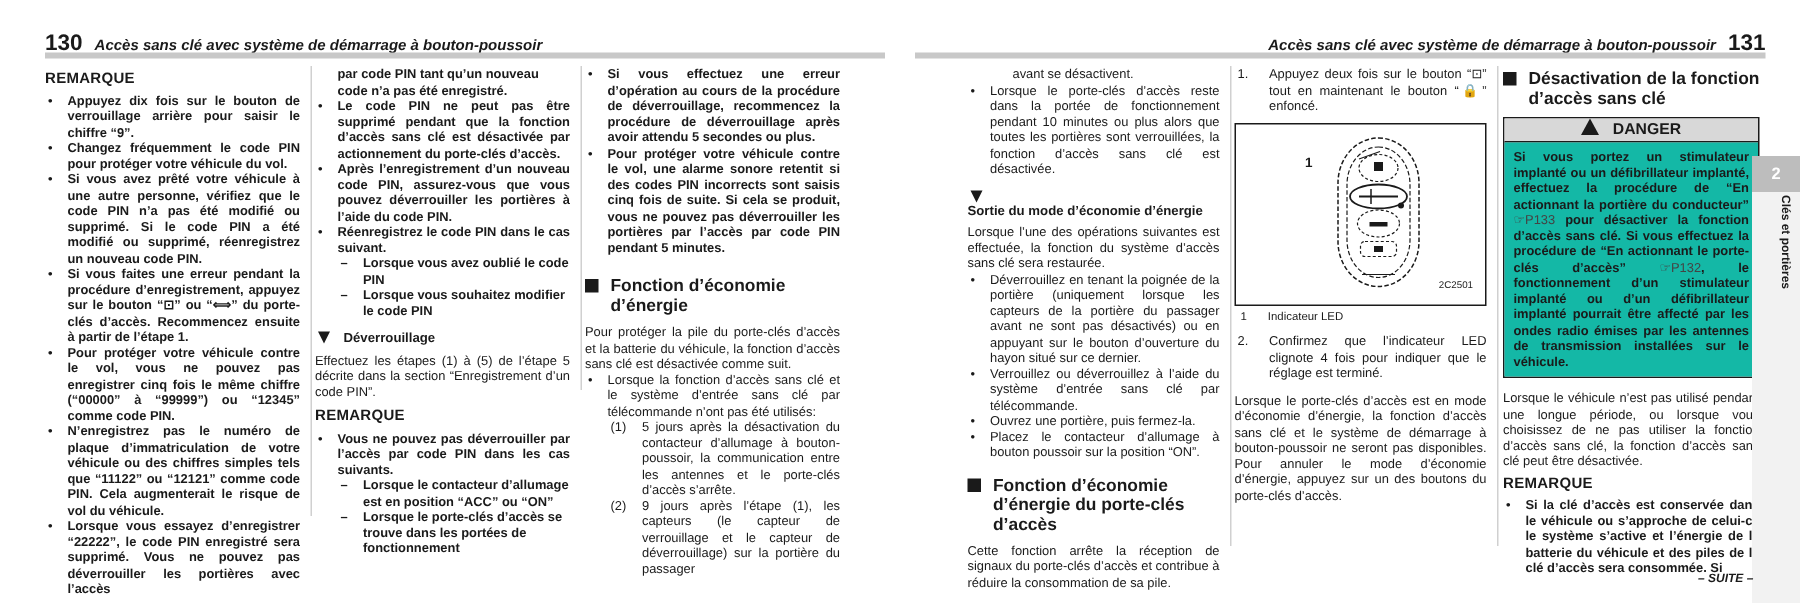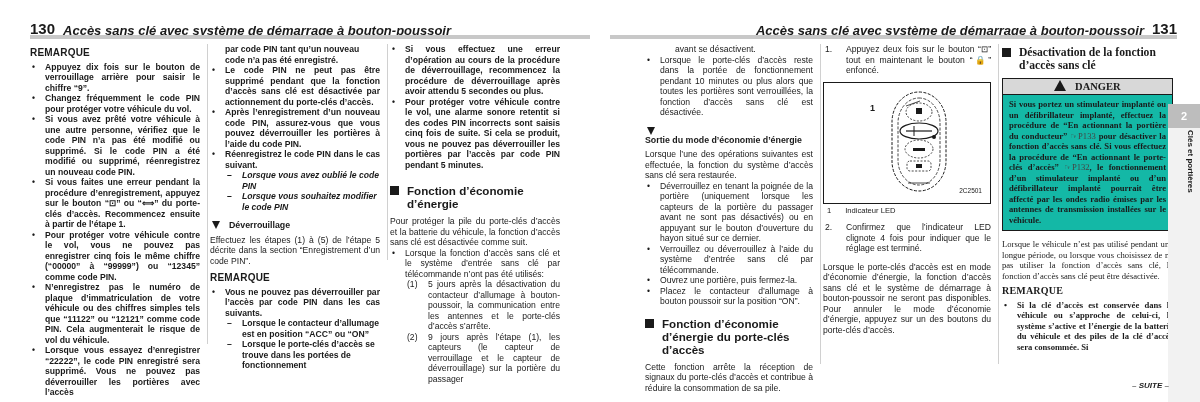--- a/index.html
+++ b/index.html
@@ -6,21 +6,21 @@
   body { width: 1200px; height: 402px; overflow: hidden; position: relative;
          font-family: "Liberation Sans", sans-serif; color: #1a1a1a; }
   .page { position: absolute; top: 0; height: 402px; }
   .page-left { left: 0; width: 590px; }
   .page-right { left: 610px; width: 590px; }
 
   .header { position: absolute; top: 22px; height: 14px; display: flex; align-items: flex-end; }
   .header-left { left: 30px; width: 565px; }
   .header-right { left: 0; width: 567px; justify-content: flex-end; }
   .header .pnum { font-size: 15px; font-weight: bold; line-height: 14px; }
-  .header .ptitle { font-size: 13px; font-style: italic; font-weight: bold; line-height: 10px; }
+  .header .ptitle { font-size: 10px; font-style: italic; font-weight: bold; line-height: 10px; }
   .header-left .ptitle { margin-left: 8px; }
   .header-right .ptitle { margin-right: 8px; }
   .header-bar { position: absolute; top: 35px; height: 4px; background: #c8c8c8; }
   .bar-l { left: 30px; width: 560px; }
   .bar-r { left: 0; width: 567px; }
 
   .col { position: absolute; top: 44px; font-size: 8.6px; line-height: 10.5px; }
   .col.sep { border-right: 1px solid #d0d0d0; }
   .bold { font-weight: bold; }
 
@@ -89,21 +89,21 @@
     </ul>
   </div>
 
   <div class="col sep" style="left:210px; width:170px; padding-right:7px; height:216px;">
     <div class="bold" style="padding-left:15px;">par code PIN tant qu’un nouveau code n’a pas été enregistré.</div>
     <ul class="bl bold">
       <li>Le code PIN ne peut pas être supprimé pendant que la fonction d’accès sans clé est désactivée par actionnement du porte-clés d’accès.</li>
       <li>Après l’enregistrement d’un nouveau code PIN, assurez-vous que vous pouvez déverrouiller les portières à l’aide du code PIN.</li>
       <li>Réenregistrez le code PIN dans le cas suivant.</li>
     </ul>
-    <ul class="dash bold" style="padding-left:15px;font-style:italic;">
+    <ul class="dash bold" style="padding-left:15px;">
       <li>Lorsque vous avez oublié le code PIN</li>
       <li>Lorsque vous souhaitez modifier le code PIN</li>
     </ul>
     <div class="h-tri">
       <span class="tri"></span>
       <span>Déverrouillage</span>
     </div>
     <p class="para">Effectuez les étapes (1) à (5) de l’étape 5 décrite dans la section “Enregistrement d’un code PIN”.</p>
     <div class="h-remarque" style="margin-top:7px;">REMARQUE</div>
     <ul class="bl bold">
@@ -204,21 +204,21 @@
     </div>
     <ol class="nl">
       <li>
         <span class="n">2.</span>
         <span>Confirmez que l’indicateur LED clignote 4 fois pour indiquer que le réglage est terminé.</span>
       </li>
     </ol>
     <p class="para mt8">Lorsque le porte-clés d’accès est en mode d’économie d’énergie, la fonction d’accès sans clé et le système de démarrage à bouton-poussoir ne seront pas disponibles. Pour annuler le mode d’économie d’énergie, appuyez sur un des boutons du porte-clés d’accès.</p>
   </div>
 
-  <div class="col" style="left:392px; width:171px;font-family:Liberation Serif, serif;">
+  <div class="col" style="left:392px; width:171px;">
     <div class="h-sq" style="margin-top:2px;">
       <span class="sq"></span>
       <span>Désactivation de la fonction d’accès sans clé</span>
     </div>
     <div class="danger-box">
       <div class="danger-head">
         <span class="warn"></span>
         <span>DANGER</span>
       </div>
       <div class="danger-body">

